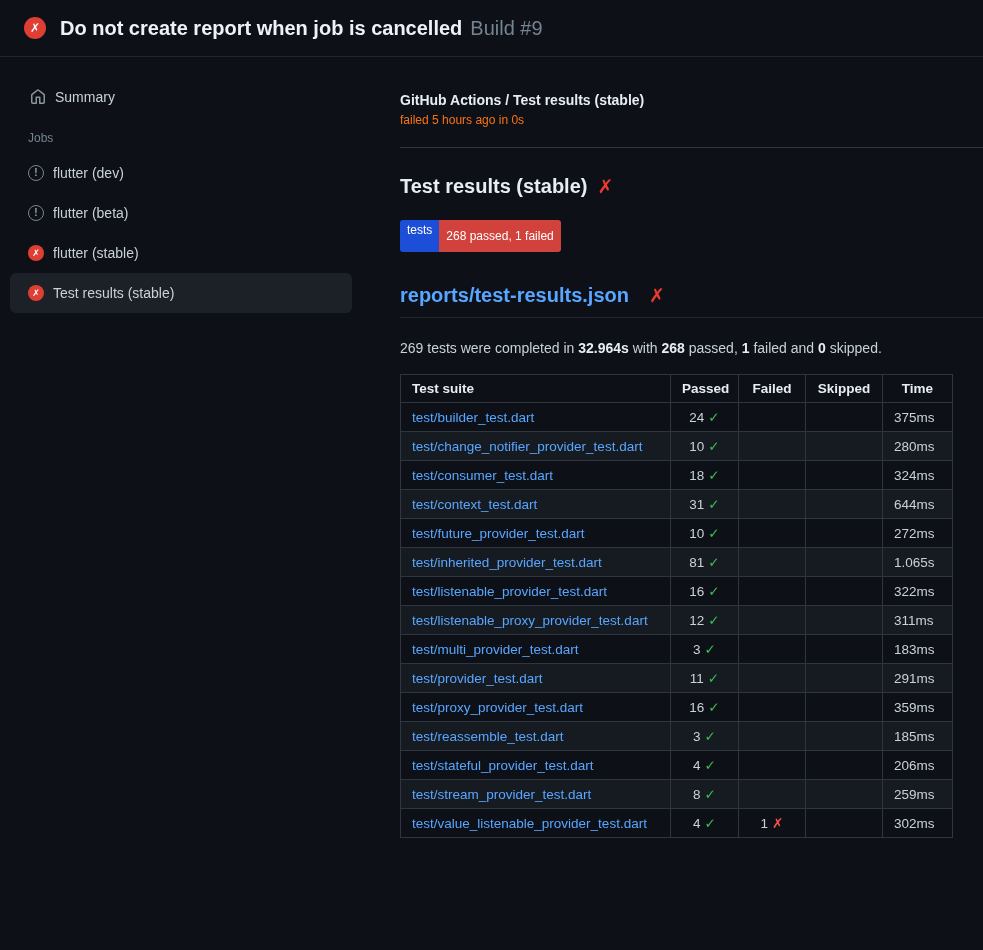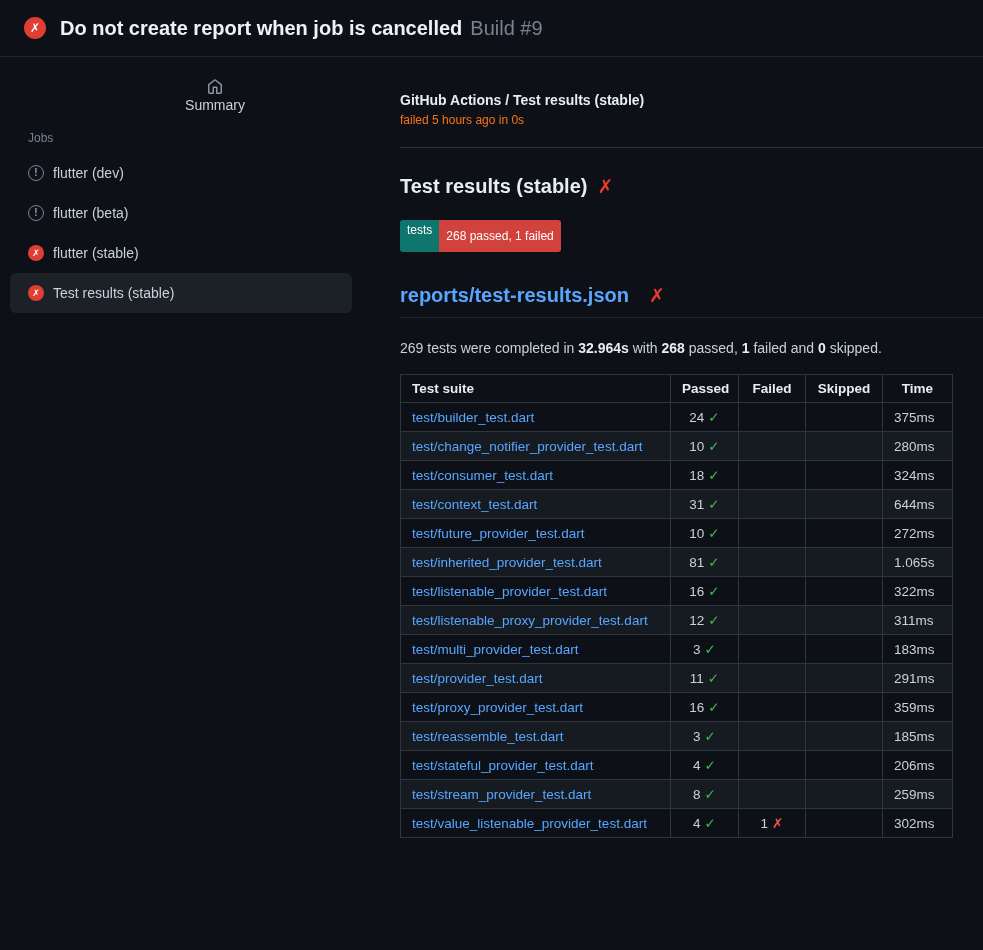--- a/index.html
+++ b/index.html
@@ -29,22 +29,22 @@
   }
   .build-label { color: #768390; font-weight: 400; }
 
   
   .layout { display: flex; align-items: flex-start; }
   aside { width: 400px; flex: none; padding-top: 22px; }
   main { flex: 1; min-width: 0; padding-top: 35px; }
 
   
   .summary-item {
-    display: flex; align-items: center; gap: 2px;
-    height: 36px; padding-left: 30px; cursor: pointer; flex-direction: column;
+    display: flex; align-items: center; gap: 9px;
+    height: 36px; padding-left: 30px; cursor: pointer;
   }
   .summary-item svg { flex: none; }
   .summary-label, .job-label { font-size: 14px; color: #c9d1d9; }
   .jobs-label { margin: 16px 0 8px 28px; font-size: 12px; color: #768390; }
   .job-item {
     display: flex; align-items: center; gap: 9px;
     height: 40px; margin: 0 48px 0 10px; padding-left: 18px;
     border-radius: 6px; cursor: pointer;
   }
   .job-item.selected { background: #1c2128; }
@@ -62,21 +62,21 @@
   .divider { border: none; border-top: 1px solid #30363d; margin: 20px 0 0 0; }
 
   .section-title {
     margin: 27px 0 0 0; font-size: 20px; font-weight: 700; color: #e6edf3;
     display: flex; align-items: center; gap: 10px;
   }
   .cross-glyph { color: #ee3a2c; font-weight: 700; font-size: 19px; line-height: 1; }
 
   .badge-row { margin-top: 22px; }
   .badge { display: inline-flex; border-radius: 3px; overflow: hidden; font-size: 12px; line-height: 16px; }
-  .badge-label { background: #0f766e; color: #fff; padding: 2px 7px; }
+  .badge-label { background: #1d4ed8; color: #fff; padding: 2px 7px; }
   .badge-value { background: #d0423b; color: #fff; padding: 8px 7px; }
 
   .report-title {
     margin: 32px 0 0 0; padding-bottom: 10px;
     border-bottom: 1px solid #21262d;
     font-size: 20px; font-weight: 700;
     display: flex; align-items: center; gap: 20px;
   }
   a { color: #58a6ff; text-decoration: none; }
 

